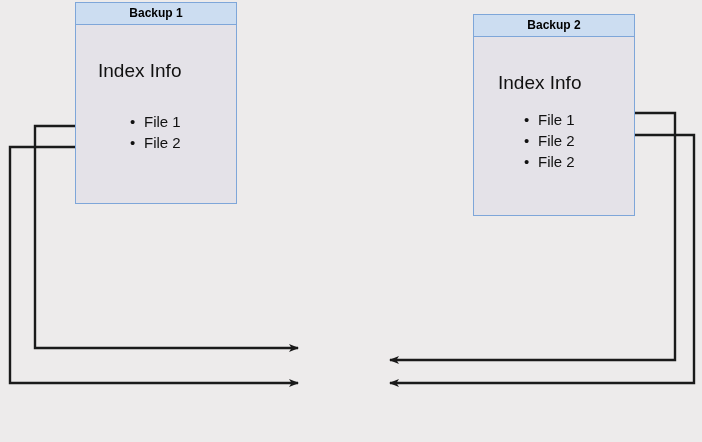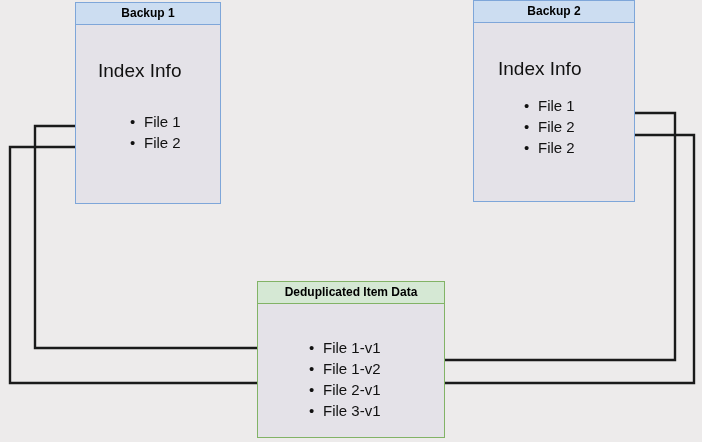--- a/index.html
+++ b/index.html
@@ -106,48 +106,37 @@
 
     <path d="M125,126 L35,126 L35,348 L298,348" fill="none" stroke="#1a1a1a" stroke-width="2.4" marker-end="url(#arrow)"></path>
 
     <path d="M122,147 L10,147 L10,383 L298,383" fill="none" stroke="#1a1a1a" stroke-width="2.4" marker-end="url(#arrow)"></path>
 
     <path d="M597,113 L675,113 L675,360 L390,360" fill="none" stroke="#1a1a1a" stroke-width="2.4" marker-end="url(#arrow)"></path>
 
     <path d="M600,135 L694,135 L694,383 L390,383" fill="none" stroke="#1a1a1a" stroke-width="2.4" marker-end="url(#arrow)"></path>
   </svg>
 
-  <div class="node node-blue" style="left:75px; top:2px; width:146px; height:202px;">
+  <div class="node node-blue" style="left:75px; top:2px; width:162px; height:202px;">
     <div class="hdr">Backup 1</div>
     <div class="body">
       <div class="subtitle" style="left:22px; top:35px;">Index Info</div>
       <ul class="filelist" style="left:54px; top:86px;">
         <li>File 1</li>
         <li>File 2</li>
       </ul>
     </div>
   </div>
 
-  <div class="node node-blue" style="left:473px; top:0; width:162px; height:202px;">
+  <div class="node node-blue" style="left:473px; top:14px; width:162px; height:202px;">
     <div class="hdr">Backup 2</div>
     <div class="body">
       <div class="subtitle" style="left:24px; top:35px;">Index Info</div>
       <ul class="filelist" style="left:50px; top:72px;">
         <li>File 1</li>
         <li>File 2</li>
         <li>File 2</li>
       </ul>
     </div>
   </div>
 
-  <div class="node node-green" style="left:257px; top:281px; width:188px; height:157px;">
-    <div class="hdr">Deduplicated Item Data</div>
-    <div class="body">
-      <ul class="filelist" style="left:51px; top:33px;">
-        <li>File 1-v1</li>
-        <li>File 1-v2</li>
-        <li>File 2-v1</li>
-        <li>File 3-v1</li>
-      </ul>
-    </div>
-  </div>
 
 </div>
 
 </body></html>

